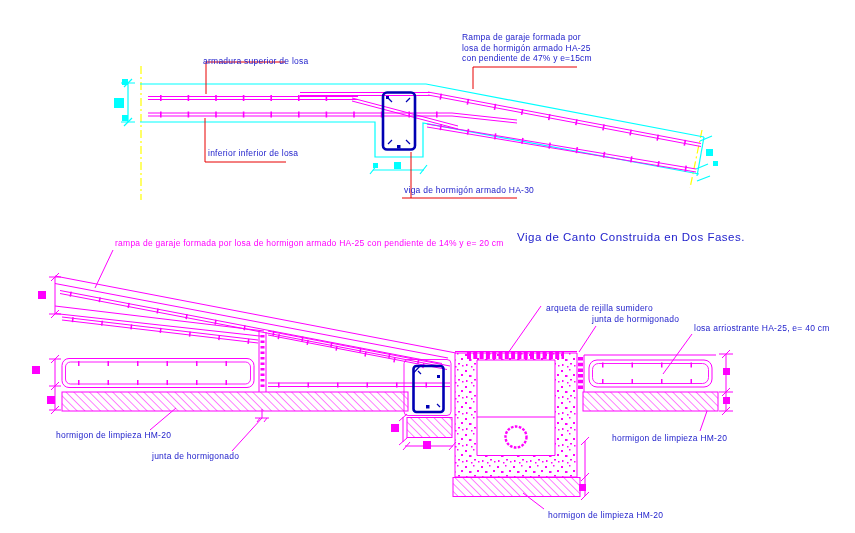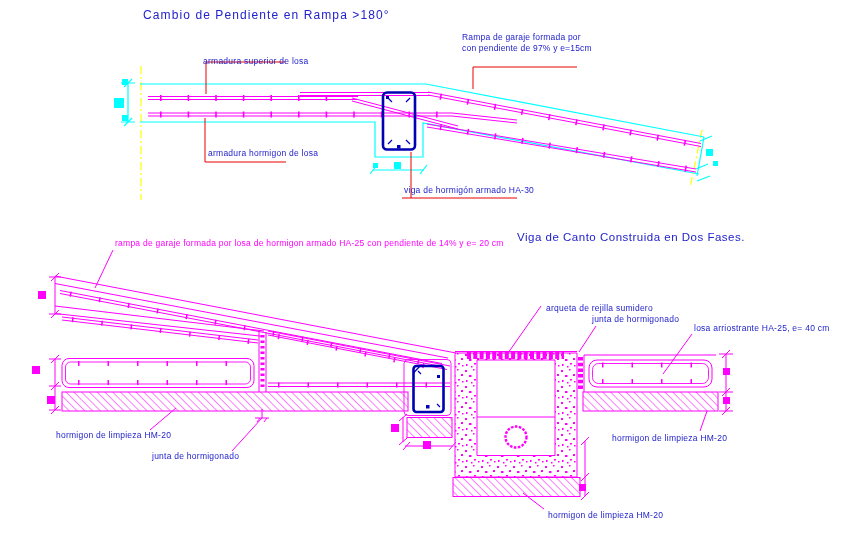--- a/index.html
+++ b/index.html
@@ -244,30 +244,30 @@
       <path class="mg" d="M596,326 L579,352"></path>
       <path class="mg" d="M692,334 L663,374"></path>
       <path class="mg" d="M150,430 L176,408"></path>
       <path class="mg" d="M232,451 L262,418"></path>
       <path class="mg" d="M700,431 L707,411"></path>
       <path class="mg" d="M544,509 L523,493"></path>
     </g>
   </g>
 </svg>
 
-<div class="title" style="left:143px;top:8px;">Cambio de Pendiente en Rampa &gt;180°</div>
 
 <div class="lbl" style="left:203px;top:56px;">armadura superior de losa</div>
 
 <div class="note-block" style="left:462px;top:32px;">
   <span style="display:block;">Rampa de garaje formada por</span>
-  <span style="display:block;">con pendiente de 97% y e=15cm</span>
+  <span style="display:block;">losa de hormigón armado HA-25</span>
+  <span style="display:block;">con pendiente de 47% y e=15cm</span>
 </div>
 
-<div class="lbl" style="left:208px;top:148px;">armadura hormigon de losa</div>
+<div class="lbl" style="left:208px;top:148px;">inferior inferior de losa</div>
 
 <div class="lbl" style="left:404px;top:185px;">viga de hormigón armado HA-30</div>
 
 <div class="title2" style="left:500px;top:229px;">
   <span style="display:block;">Viga de Canto Construida en Dos Fases.</span>
 </div>
 
 <div class="lbl lbl-mag" style="left:115px;top:238px;">rampa de garaje formada por losa de hormigon armado HA-25 con pendiente de 14% y e= 20 cm</div>
 
 <div class="lbl" style="left:546px;top:303px;">arqueta de rejilla sumidero</div>

